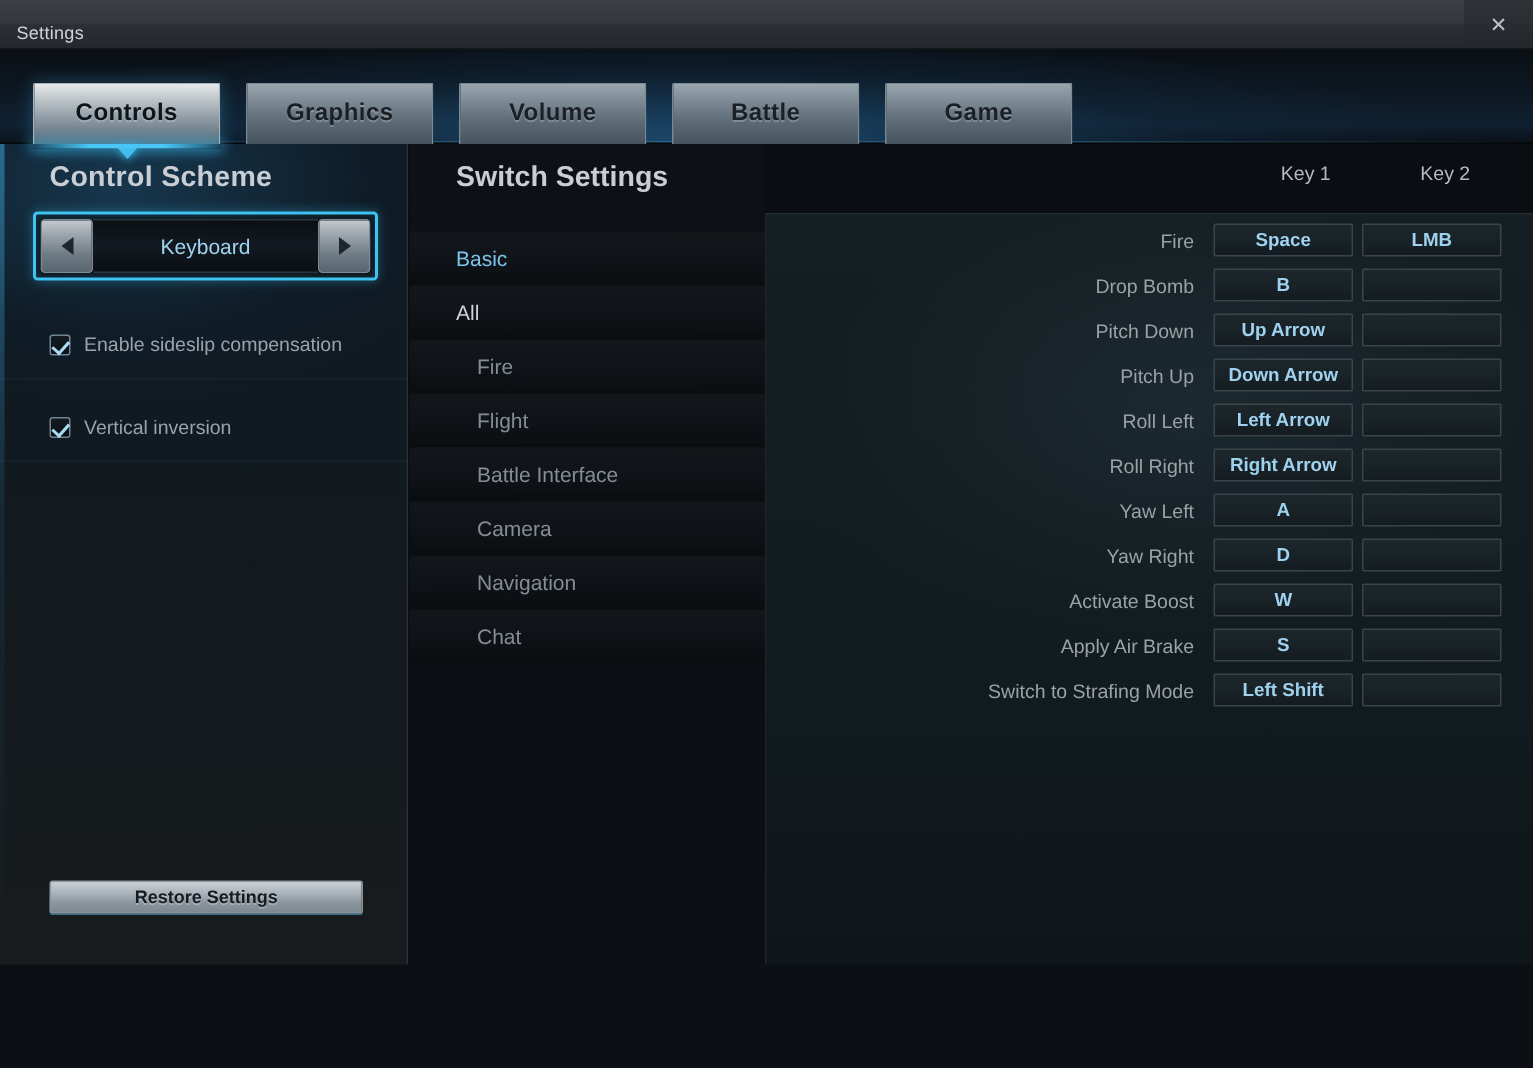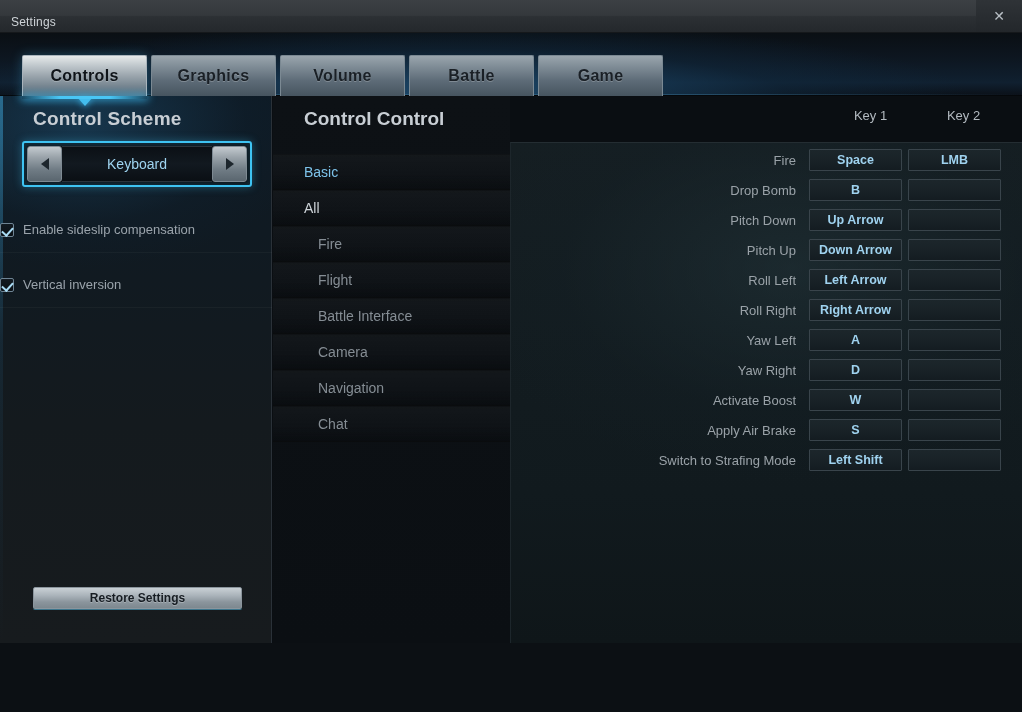--- a/index.html
+++ b/index.html
@@ -61,21 +61,21 @@
   .tabband::after {
     content: "";
     position: absolute; left: 0; right: 0; bottom: 0; height: 1px;
     background: linear-gradient(90deg, rgba(90,170,210,0) 0%, rgba(70,140,180,.35) 30%, rgba(70,140,180,.35) 70%, rgba(90,170,210,0) 100%);
   }
 
   .tabs {
     position: absolute;
     left: 22px; top: 22px;
     display: flex;
-    gap: 4px;
+    gap: 17px;
     z-index: 4;
     justify-content: space-between;
   }
   .tab {
     position: relative;
     width: 125px; height: 41px;
     display: flex; align-items: center; justify-content: center;
     font-size: 16px;
     font-weight: bold;
     color: #1a2026;
@@ -201,20 +201,21 @@
   }
 
   
   .check-row {
     position: absolute;
     left: 0;
     width: 272px;
     height: 46px;
     display: flex;
     align-items: center;
+    padding-left: 33px;
     cursor: pointer;
     border-bottom: 1px solid rgba(255,255,255,.035);
   }
   .check-row.r1 { top: 111px; }
   .check-row.r2 { top: 166px; }
   .cbox {
     width: 14px; height: 14px;
     border: 1px solid #6f8494;
     border-radius: 2px;
     background: linear-gradient(180deg,#121a21,#0b1116);
@@ -476,21 +477,21 @@
 
       <div class="check-row r2">
         <div class="cbox"></div>
         <div class="check-label">Vertical inversion</div>
       </div>
 
       <div class="restore-btn">Restore Settings</div>
     </div>
 
     <div class="center">
-      <div class="center-title">Control Control</div>
+      <div class="center-title">Switch Settings</div>
       <div class="catlist" id="cat-list">
           <div class="cat selected">Basic</div>
           <div class="cat group">All</div>
           <div class="cat sub">Fire</div>
           <div class="cat sub">Flight</div>
           <div class="cat sub">Battle Interface</div>
           <div class="cat sub">Camera</div>
           <div class="cat sub">Navigation</div>
           <div class="cat sub">Chat</div>
         </div>

